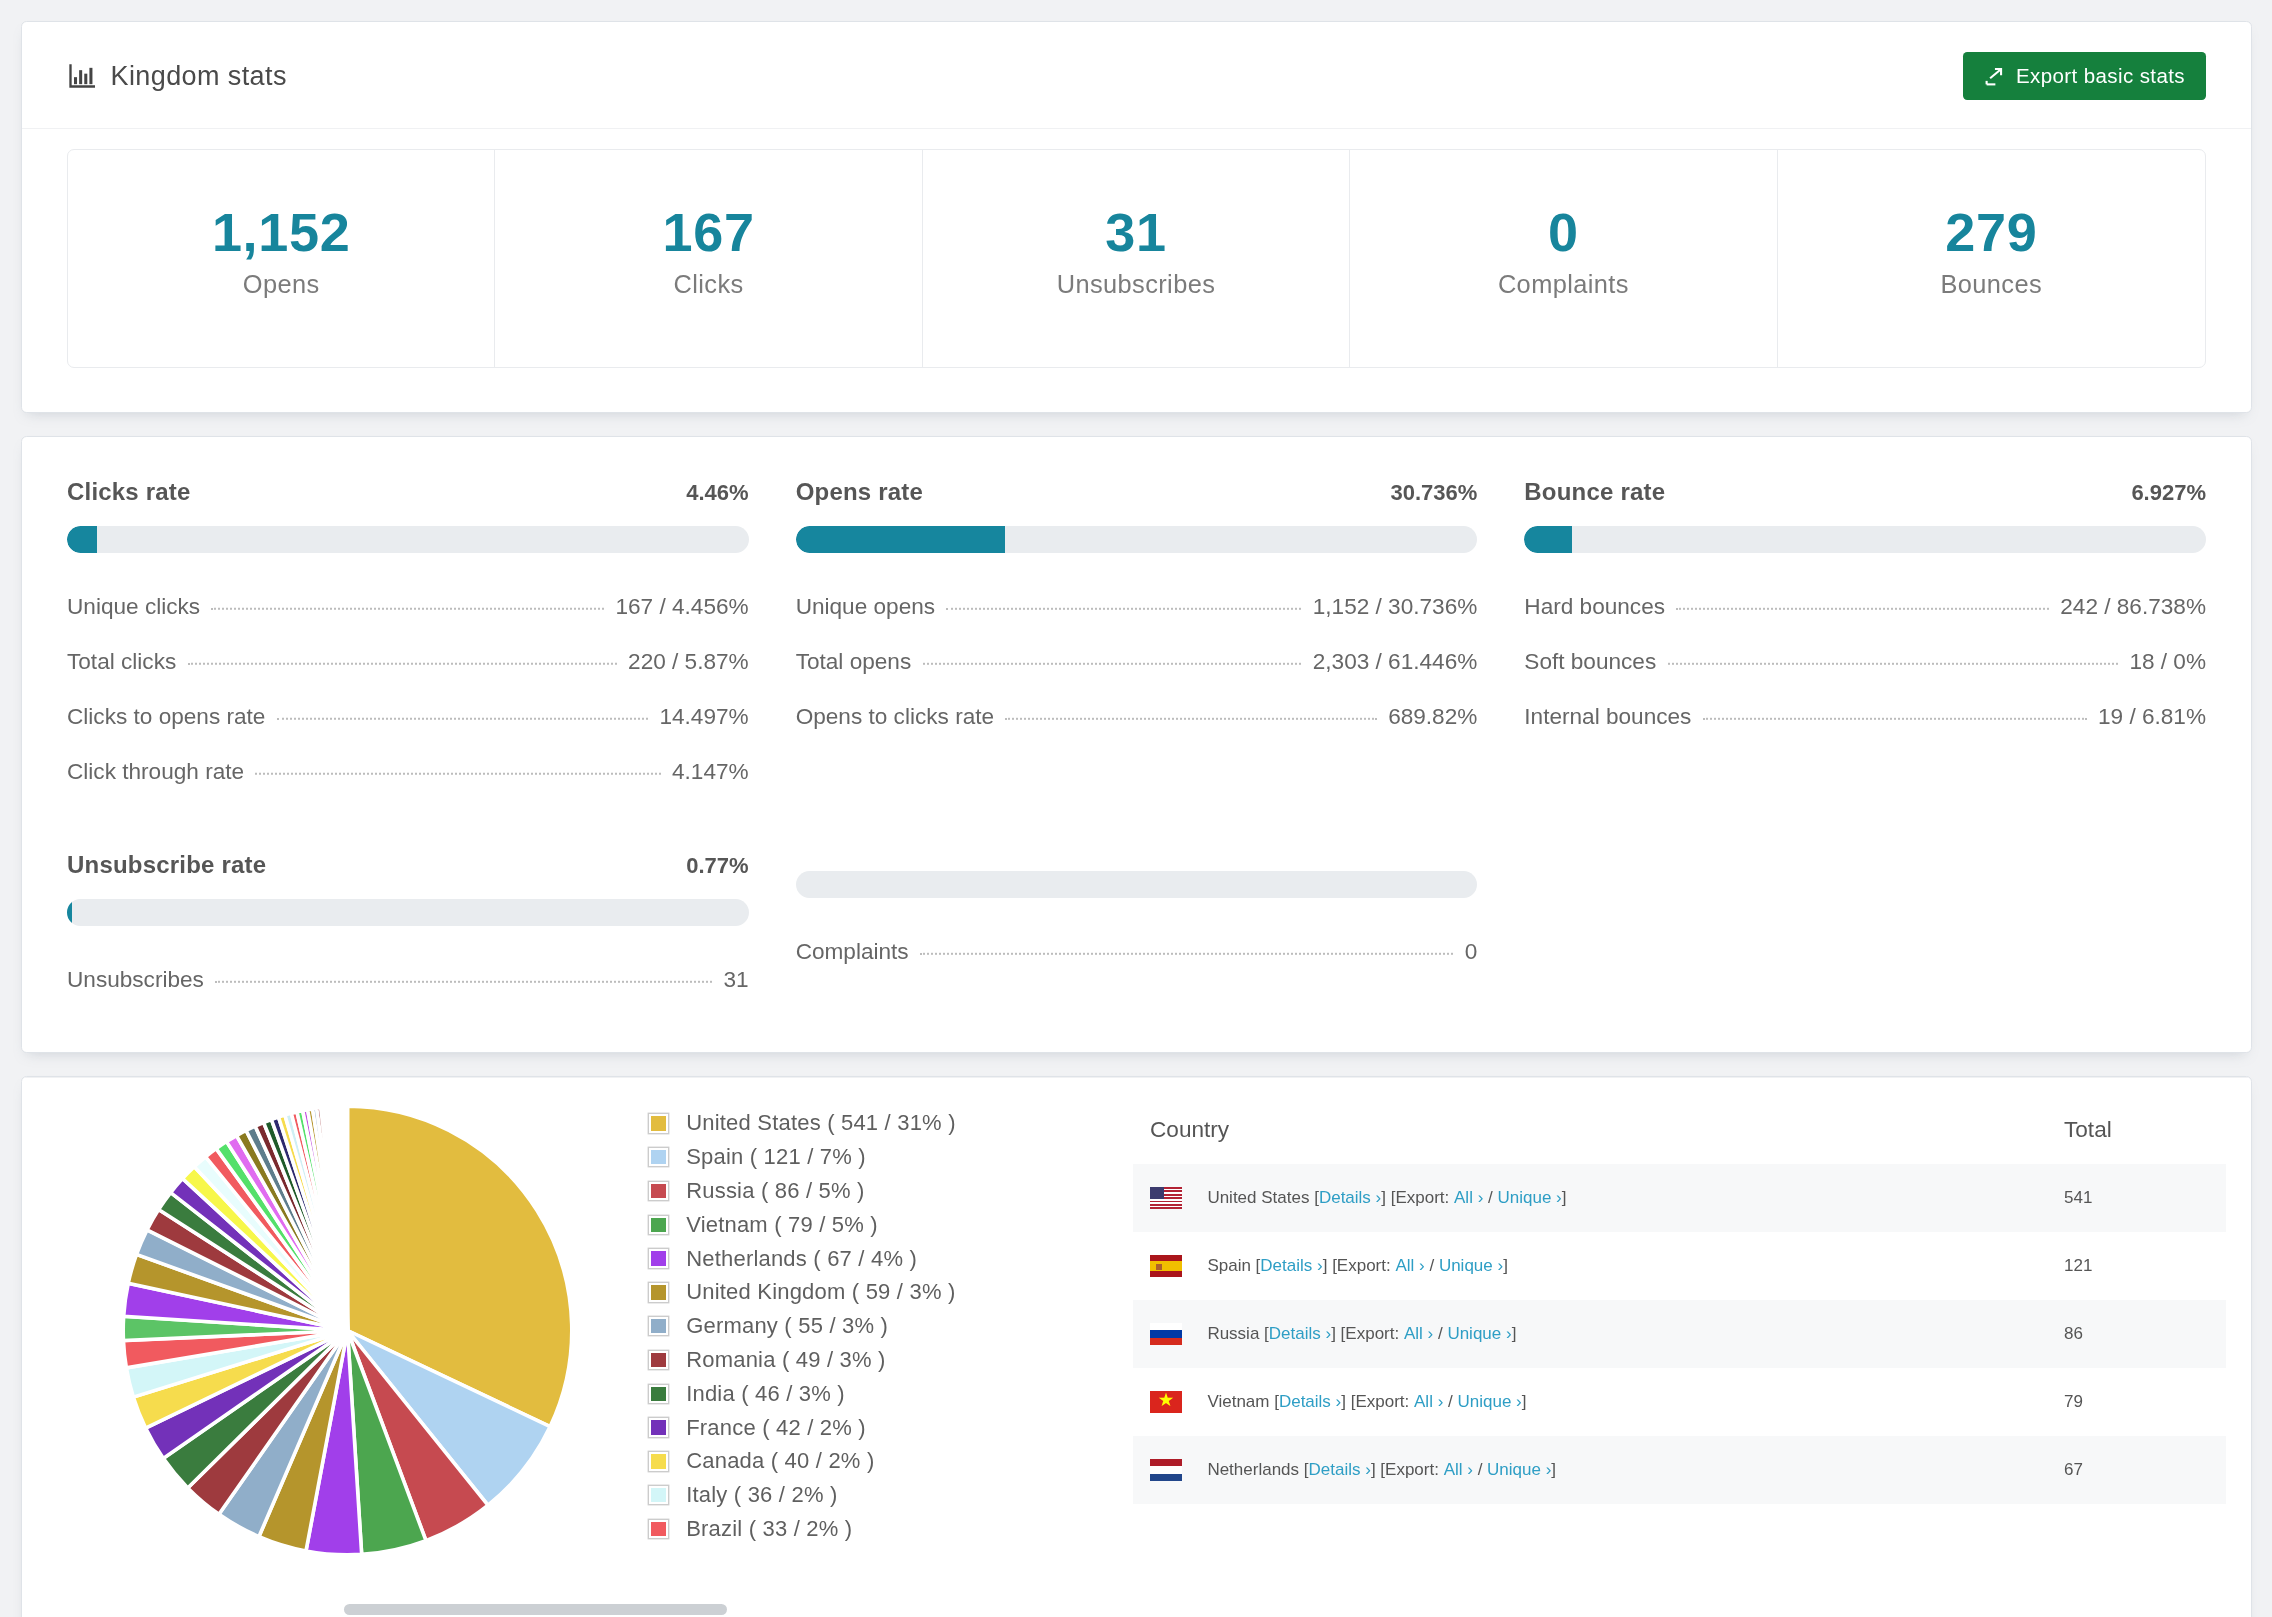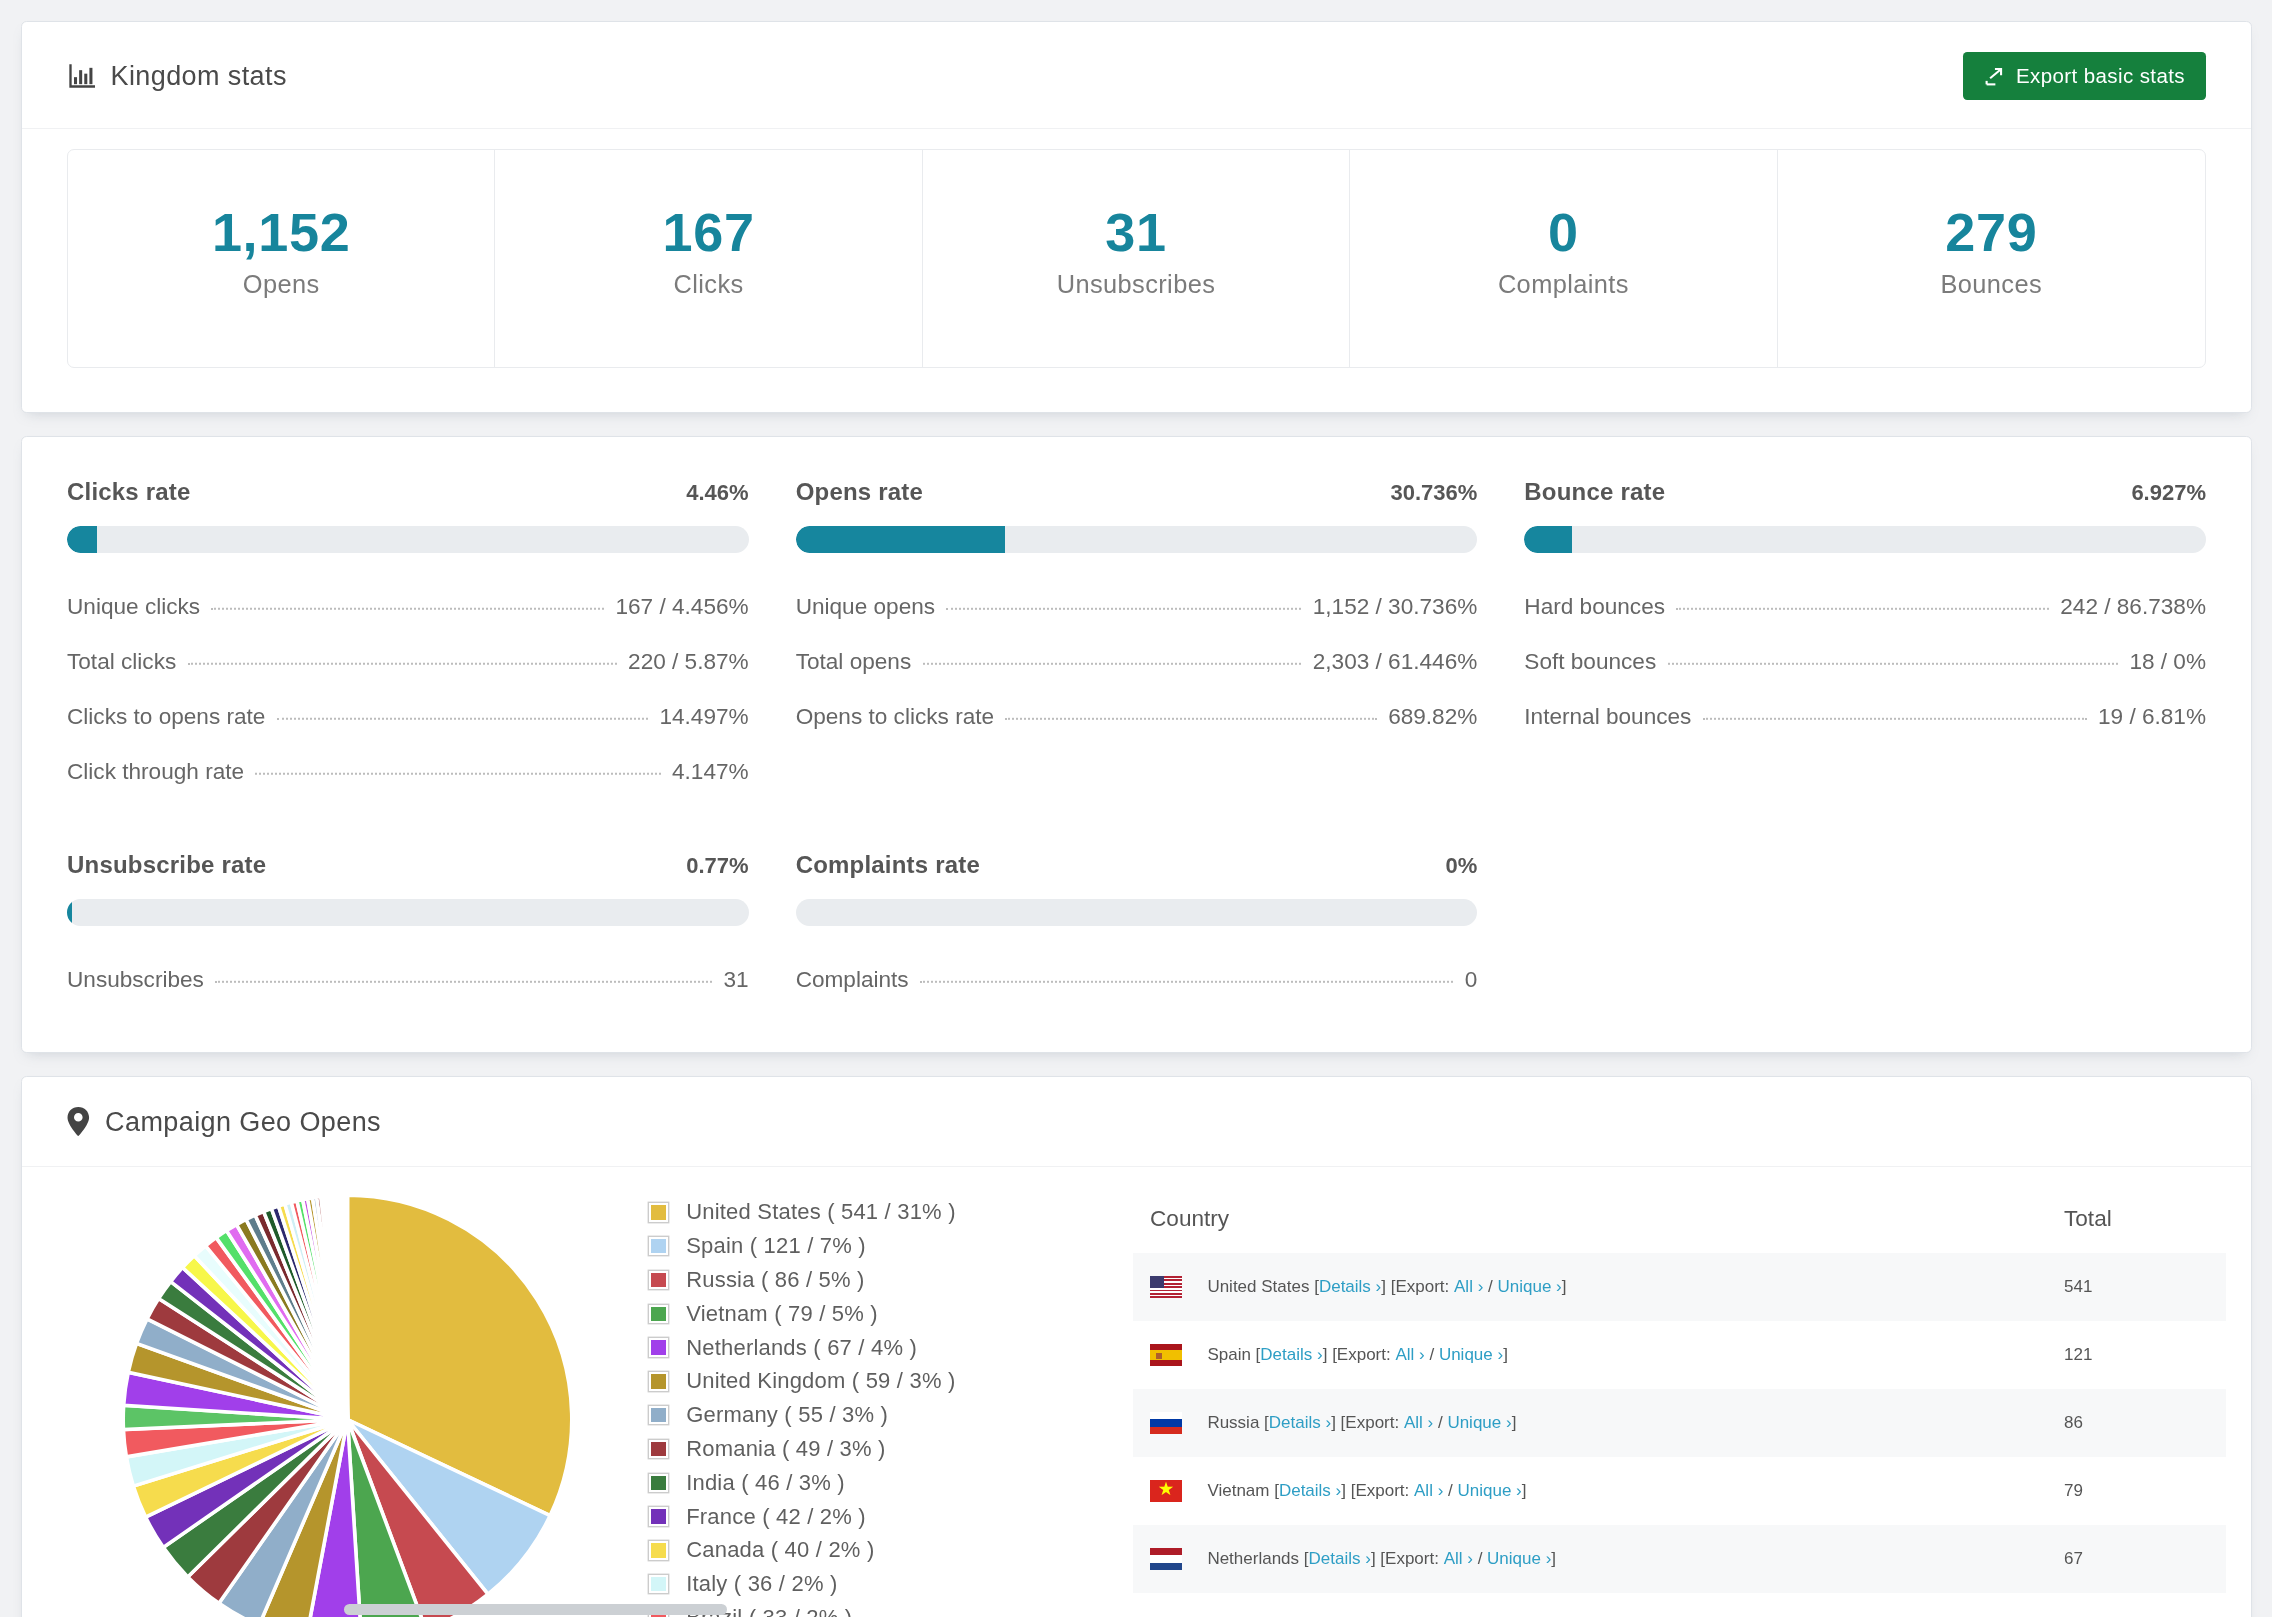--- a/index.html
+++ b/index.html
@@ -251,48 +251,36 @@
       <div class="rate-rows">
         <div class="rate-row">
           <span>Unsubscribes</span>
             <span class="leader"></span>
             <span class="rr-value">31</span>
         </div>
       </div>
     </div>
 
     <div class="rate-panel">
-      <div class="rate-head">
-        <span class="rate-title">Complaints rate</span>
-        <span class="rate-value">0%</span>
-      </div>
       <div class="bar-track">
         <div class="bar-fill" style="width: 0px;"></div>
       </div>
       <div class="rate-rows">
         <div class="rate-row">
           <span>Complaints</span>
             <span class="leader"></span>
             <span class="rr-value">0</span>
         </div>
       </div>
     </div>
     <div></div>
   </div>
 </div>
 
 <div class="card" id="card-geo">
-  <div class="card-header">
-    <div class="card-title">
-      <svg width="22.6" height="30" viewBox="0 0 24 32" fill="#444">
-        <path d="M12 0 C5.4 0 0.5 5 0.5 11.2 c0 8 11.5 20 11.5 20 s11.5 -12 11.5 -20 C23.5 5 18.6 0 12 0 z M12 15.5 a4.6 4.6 0 1 1 0 -9.2 a4.6 4.6 0 0 1 0 9.2 z"></path>
-      </svg>
-      <span>Campaign Geo Opens</span>
-    </div>
-  </div>
   <div class="divider"></div>
 
   <div class="geo-content">
     <div class="pie-wrap" id="pie-container"><svg viewBox="-1.05 -1.05 2.1 2.1">
           <path d="M0,0 L0.0000,-1.0000 A1,1 0 0 1 0.9035,0.4286 Z" fill="#E2BC3F" stroke="#ffffff" stroke-width="0.016"></path>
           <path d="M0,0 L0.9035,0.4286 A1,1 0 0 1 0.6268,0.7792 Z" fill="#AFD3F1" stroke="#ffffff" stroke-width="0.016"></path>
           <path d="M0,0 L0.6268,0.7792 A1,1 0 0 1 0.3498,0.9368 Z" fill="#C64A50" stroke="#ffffff" stroke-width="0.016"></path>
           <path d="M0,0 L0.3498,0.9368 A1,1 0 0 1 0.0632,0.9980 Z" fill="#4CA64F" stroke="#ffffff" stroke-width="0.016"></path>
           <path d="M0,0 L0.0632,0.9980 A1,1 0 0 1 -0.1850,0.9827 Z" fill="#A13FEA" stroke="#ffffff" stroke-width="0.016"></path>
           <path d="M0,0 L-0.1850,0.9827 A1,1 0 0 1 -0.3947,0.9188 Z" fill="#B5952C" stroke="#ffffff" stroke-width="0.016"></path>

